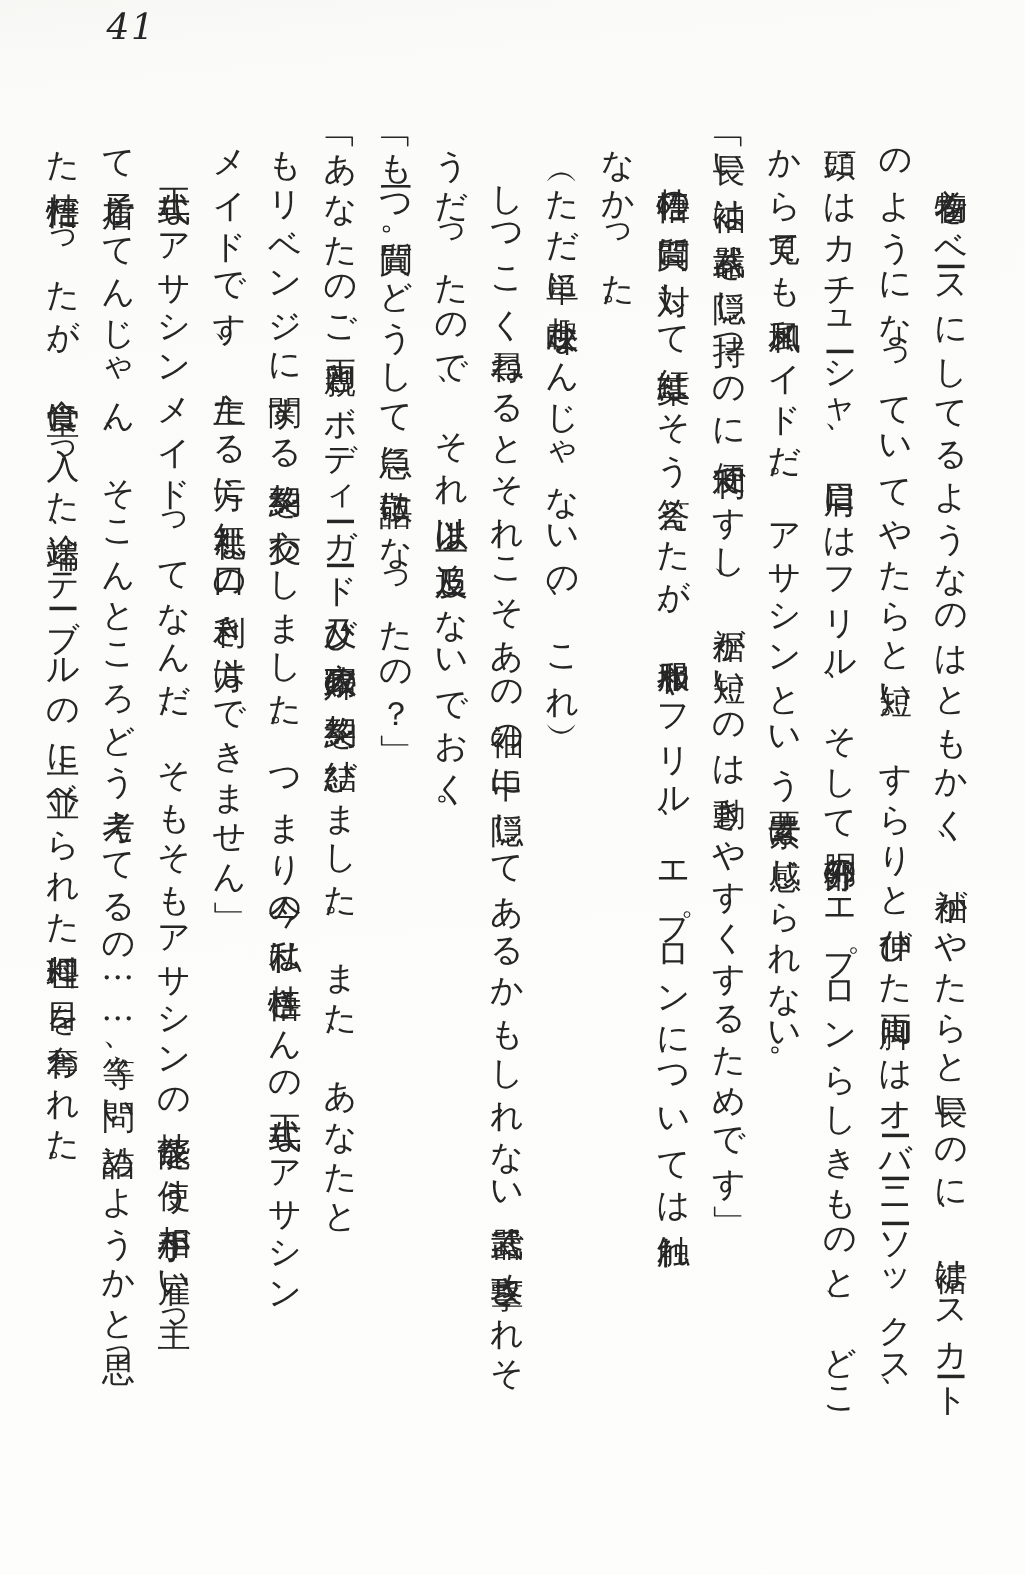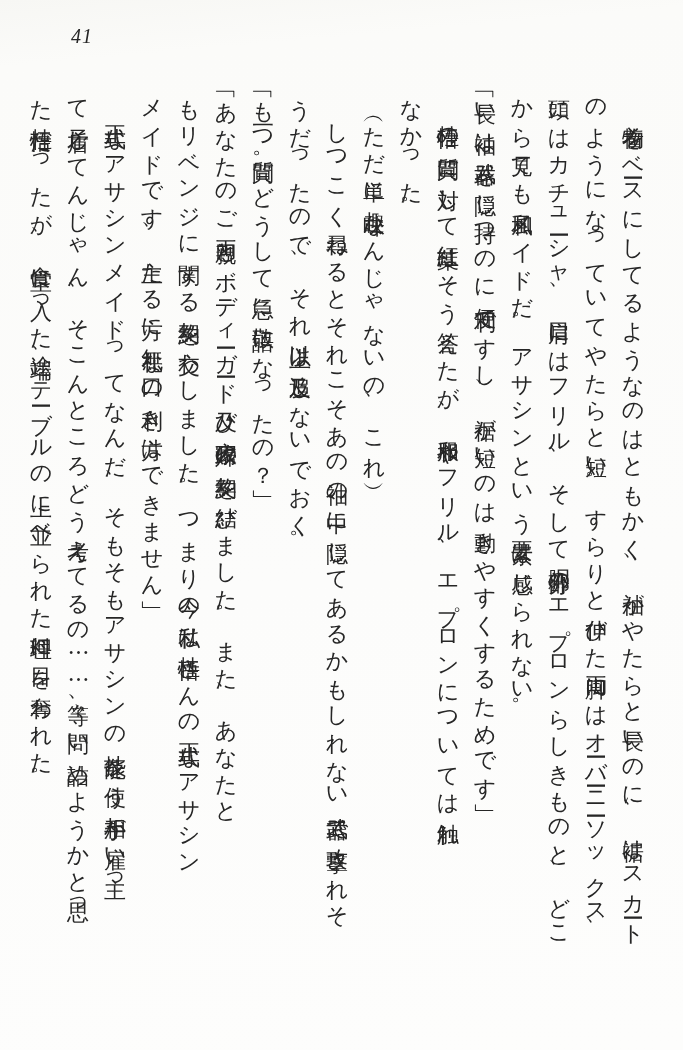--- a/index.html
+++ b/index.html
@@ -9,27 +9,26 @@
     overflow: hidden;
     background: linear-gradient(175deg, #f7f7f4 0%, #fbfbf9 6%, #fcfcfb 55%, #fdfdfc 100%);
     font-family: "DejaVu Serif", "Liberation Serif", serif;
   }
   .page {
     position: absolute;
     inset: 0;
   }
   .page-number {
     position: absolute;
-    top: 25px;
+    top: 4px;
     left: 71px;
-    font-size: 20px;
+    font-size: 24px;
     font-style: italic;
     letter-spacing: 1px;
     color: var(--ink, #2b2b2b);
-    font-family: Liberation Serif, serif;
   }
   .text-area {
     position: absolute;
     top: 84px;
     right: 31px;
     height: 948px;
     writing-mode: vertical-rl;
     text-orientation: upright;
     color: var(--ink, #262626);
   }

